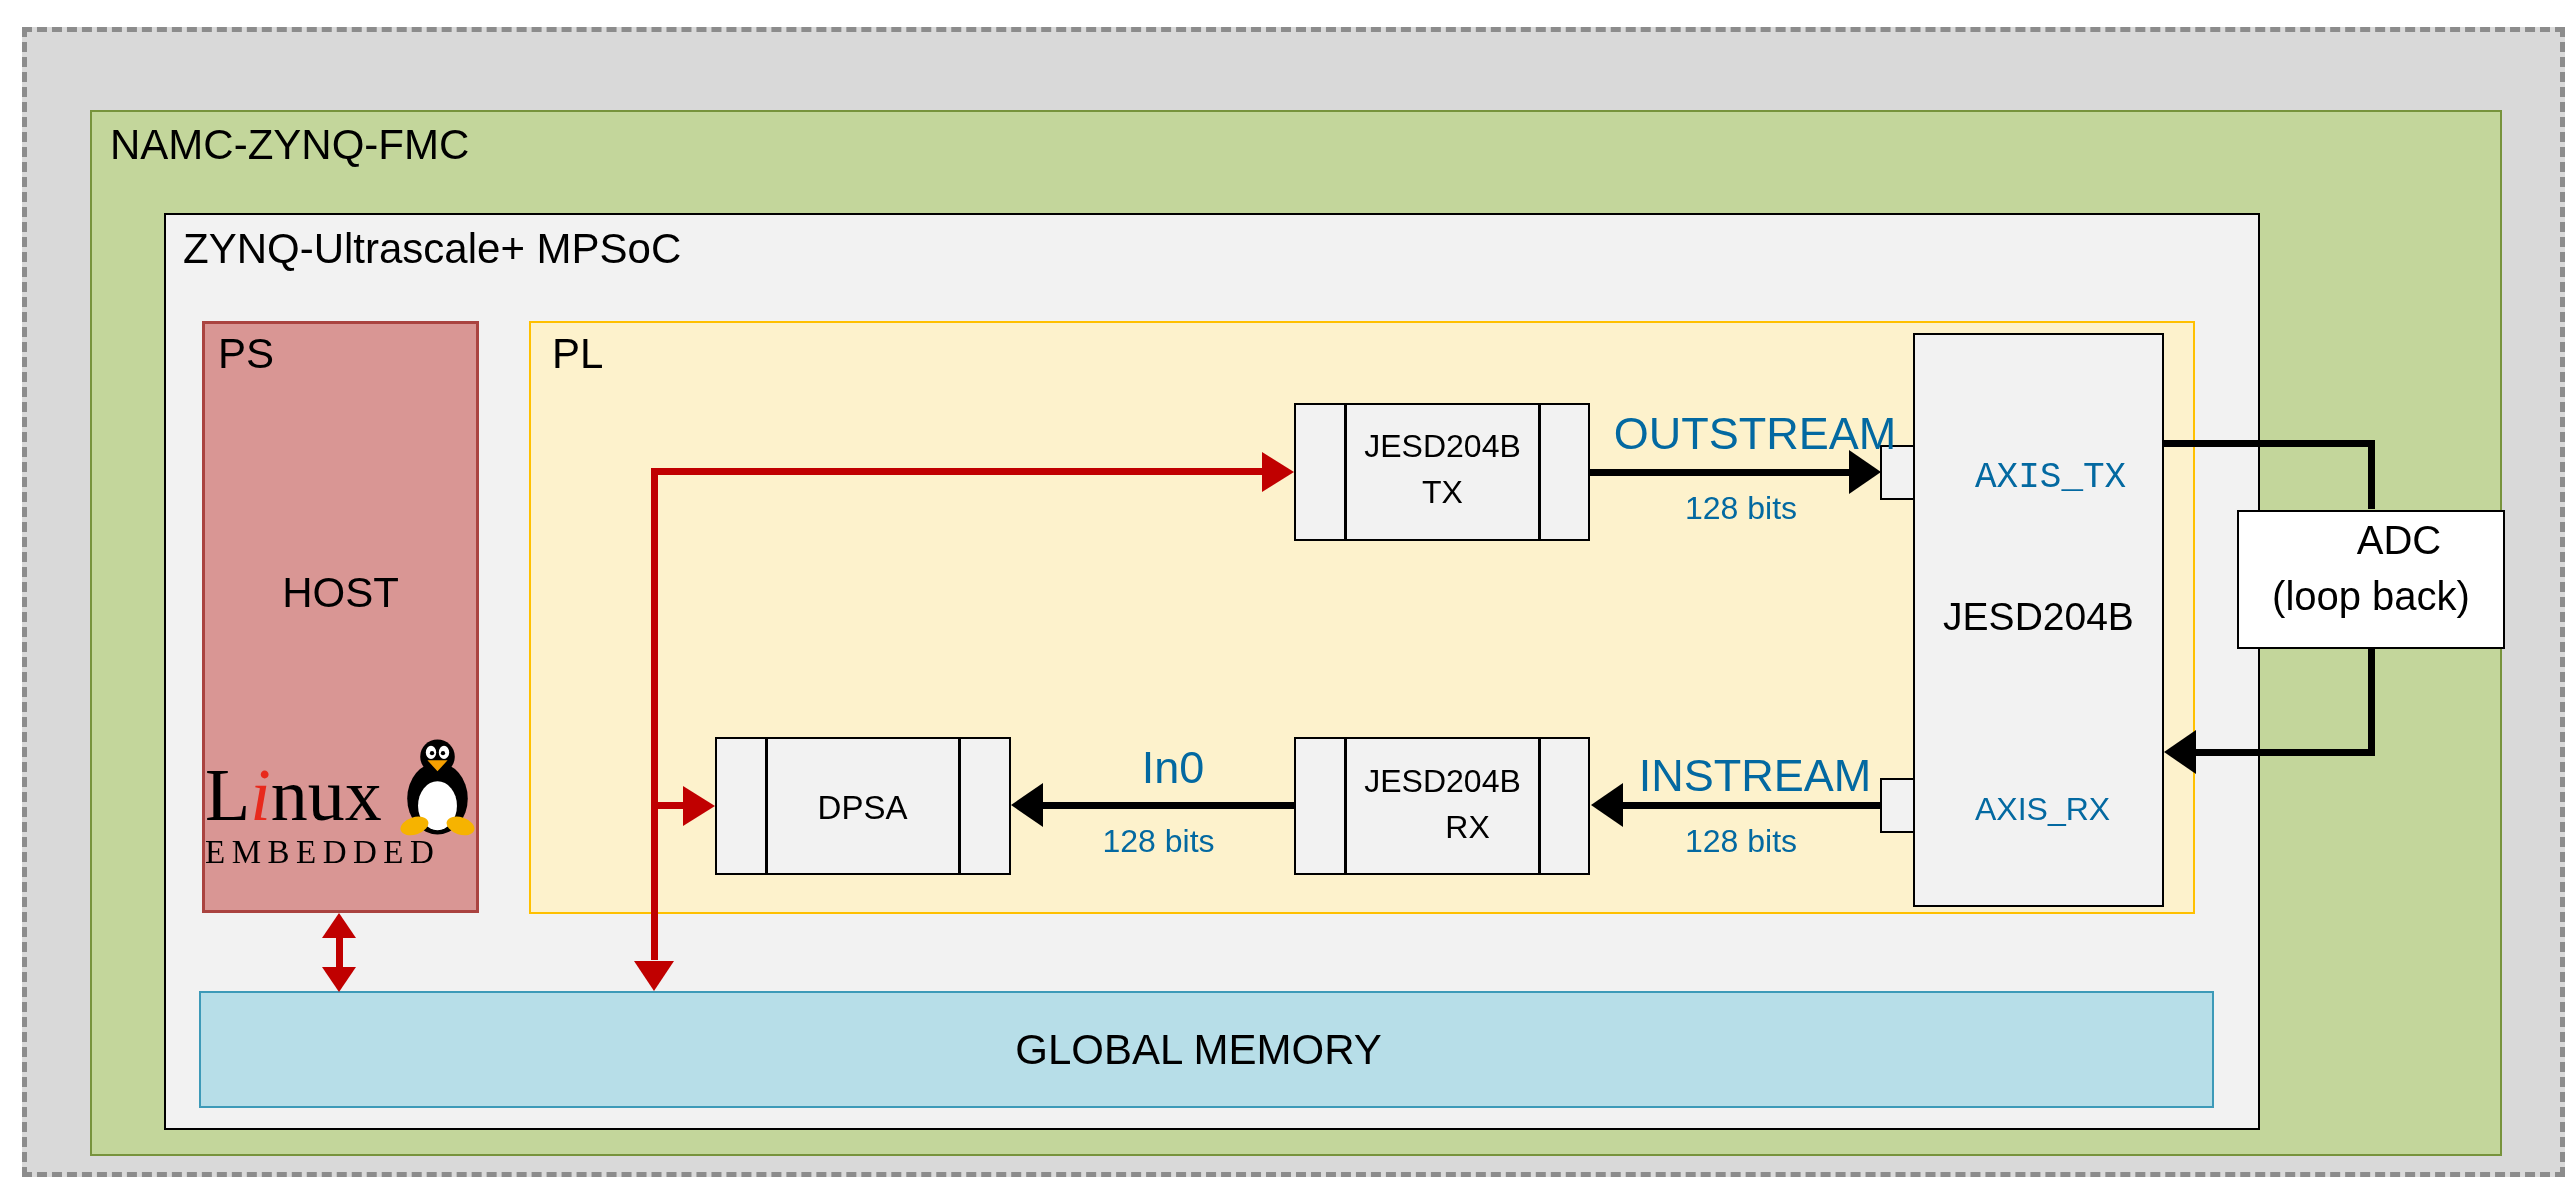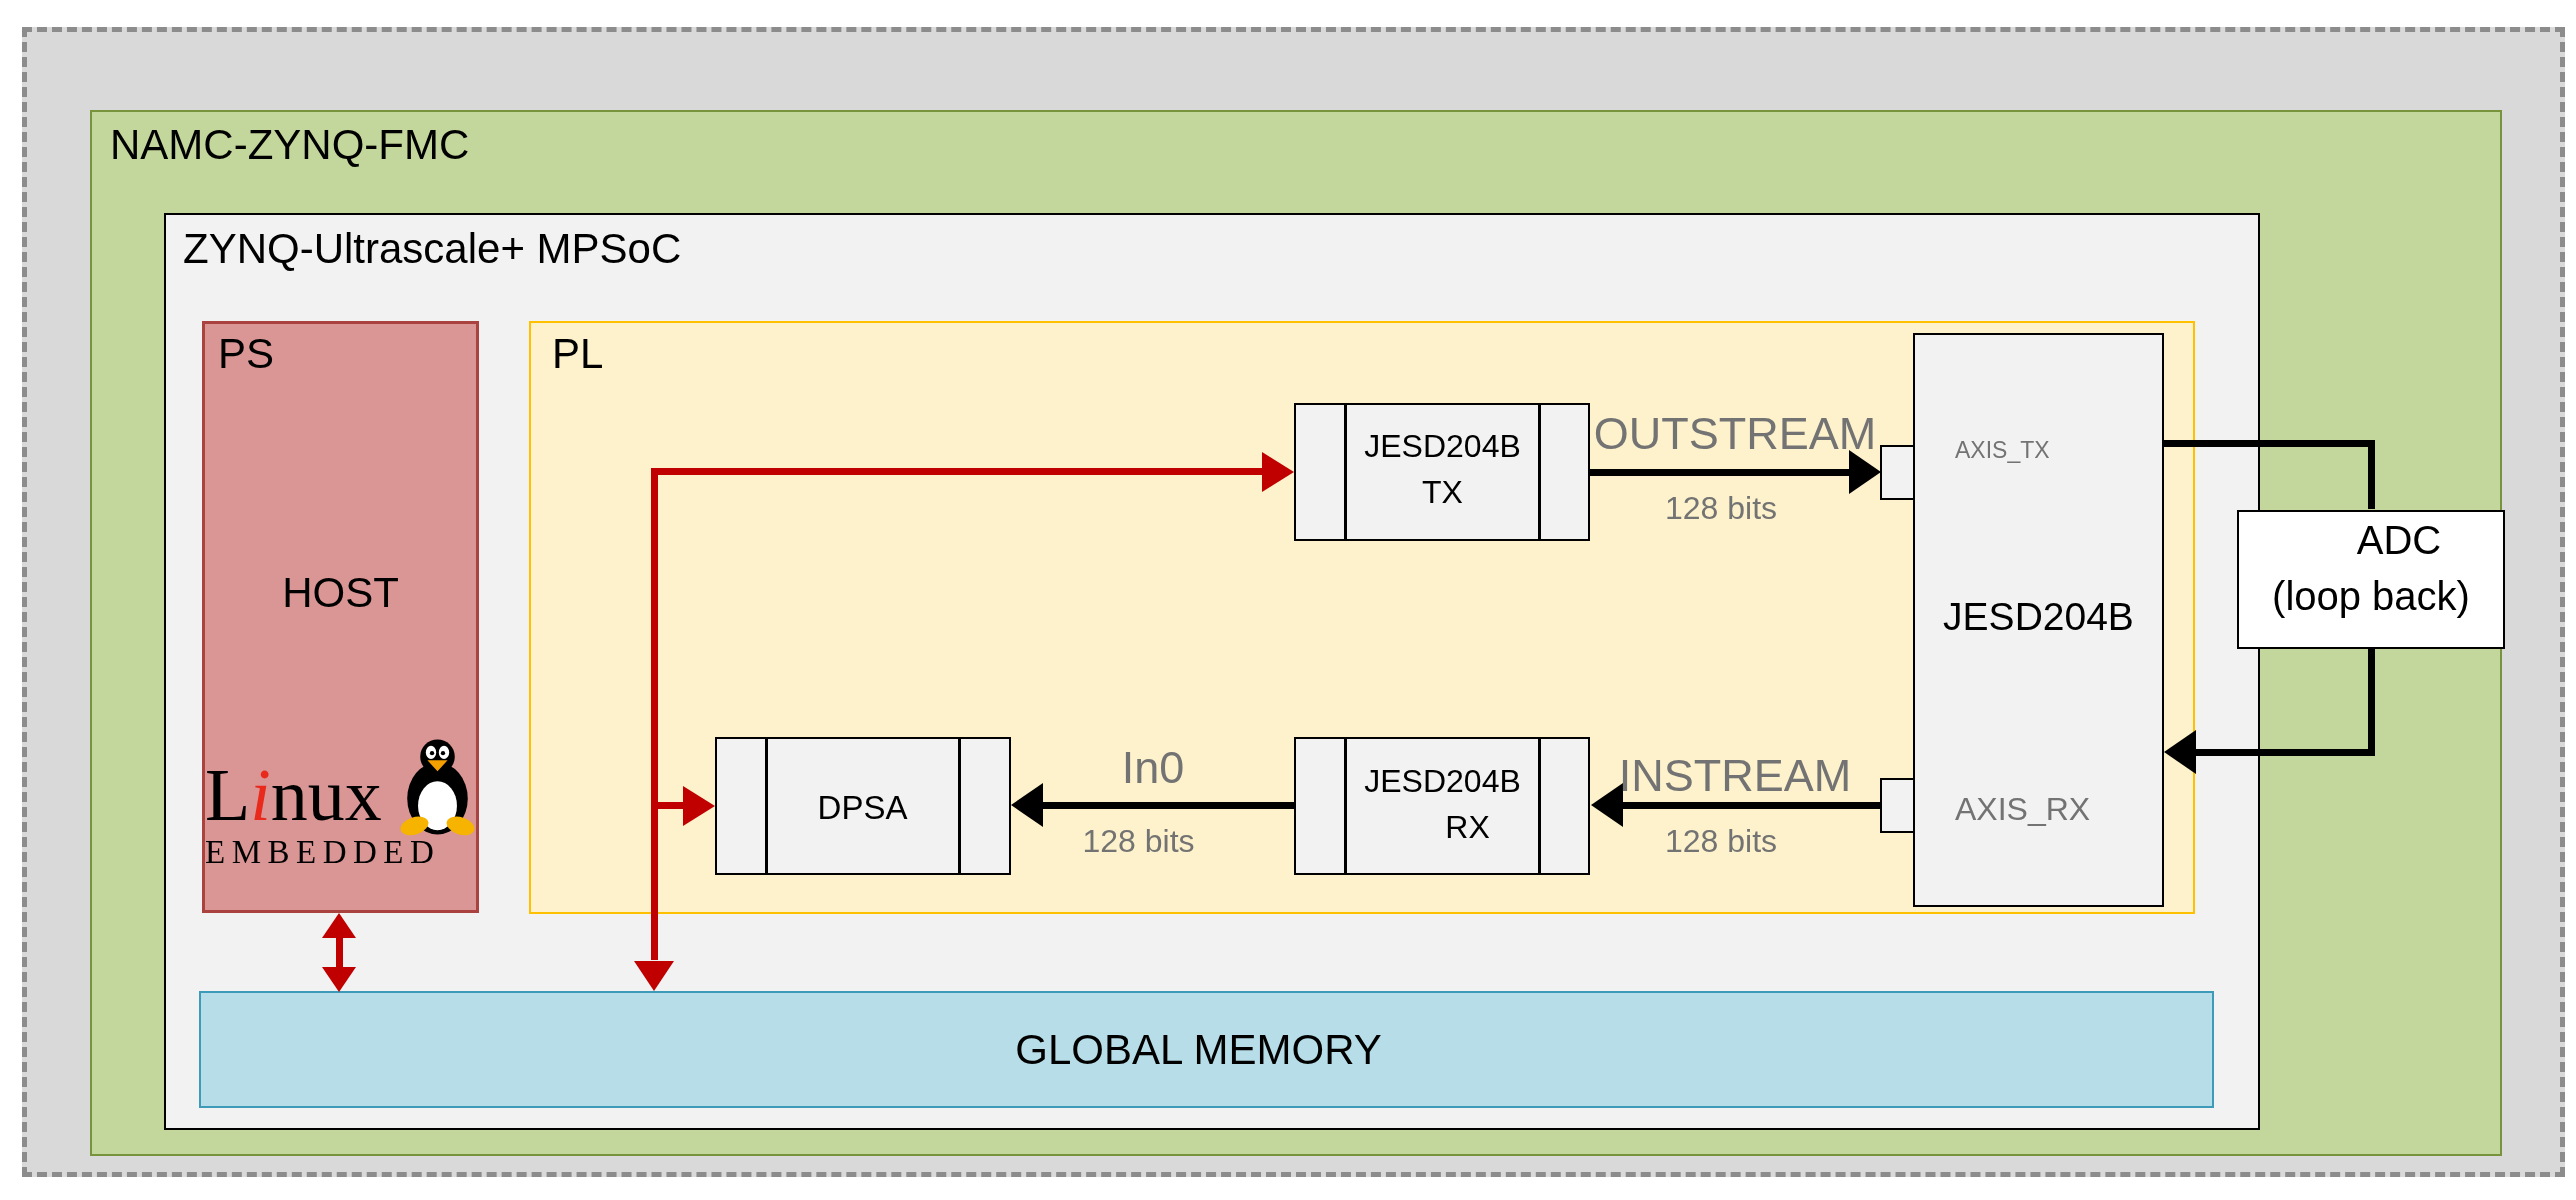--- a/index.html
+++ b/index.html
@@ -6,21 +6,21 @@
   #canvas{position:relative;width:2576px;height:1200px;background:#ffffff;
           font-family:"Liberation Sans", sans-serif;overflow:hidden;}
   .abs{position:absolute;}
   .lbl{position:absolute;white-space:nowrap;color:#000;}
   .box{position:absolute;box-sizing:border-box;}
   .hline{position:absolute;height:6.5px;background:#000;}
   .vline{position:absolute;width:6.5px;background:#000;}
   .rhline{position:absolute;height:7.2px;background:#C00000;}
   .rvline{position:absolute;width:7.2px;background:#C00000;}
   .tri{position:absolute;width:0;height:0;}
-  .blue{color:#737373;}
+  .blue{color:#0369a1;margin-left:20px;}
   .ctr{text-align:center;}
   .compartment{position:absolute;top:0;bottom:0;border:0 solid #000;box-sizing:border-box;}
 </style>
 </head>
 <body>
 
 <div id="canvas">
 
   <div class="box" style="left:21.6px;top:27px;width:2543px;height:1150px;background:#D9D9D9;border:5px dashed #8C8C8C;"></div>
 
@@ -75,21 +75,21 @@
 
   <div class="box" style="left:715px;top:737px;width:296px;height:138px;background:#F2F2F2;border:2.9px solid #000;">
     <div class="compartment" style="left:48px;width:2.9px;background:#000;"></div>
     <div class="compartment" style="right:48px;width:2.9px;background:#000;"></div>
   </div>
   <div class="lbl ctr" style="left:765px;top:789px;width:195px;font-size:33px;">DPSA</div>
 
   <div class="box" style="left:1913px;top:333px;width:251px;height:574px;background:#F2F2F2;border:2.9px solid #000;"></div>
   <div class="box" style="left:1880px;top:445px;width:35px;height:55px;background:#F2F2F2;border:2.9px solid #000;"></div>
   <div class="box" style="left:1880px;top:778px;width:35px;height:55px;background:#F2F2F2;border:2.9px solid #000;"></div>
-  <div class="lbl blue" style="left:1955px;top:437px;font-size:23px;">AXIS_TX</div>
+  <div class="lbl blue" style="left:1955px;top:457px;font-size:36px;font-family:Liberation Mono, monospace;">AXIS_TX</div>
   <div class="lbl blue" style="left:1955px;top:791px;font-size:32px;">AXIS_RX</div>
   <div class="lbl ctr" style="left:1913px;top:595px;width:251px;font-size:39px;">JESD204B</div>
 
   <div class="box" style="left:2237px;top:510px;width:268px;height:139px;background:#ffffff;border:2.9px solid #000;"></div>
   <div class="lbl ctr" style="left:2237px;top:518px;width:324px;font-size:40px;">ADC</div>
   <div class="lbl ctr" style="left:2237px;top:574px;width:268px;font-size:40px;">(loop back)</div>
 
   <div class="rhline" style="left:651px;top:468px;width:614px;"></div>
   <div class="tri" style="left:1262px;top:452px;border-top:20px solid transparent;border-bottom:20px solid transparent;border-left:32px solid #C00000;"></div>
   <div class="rvline" style="left:651px;top:468px;height:492px;"></div>

